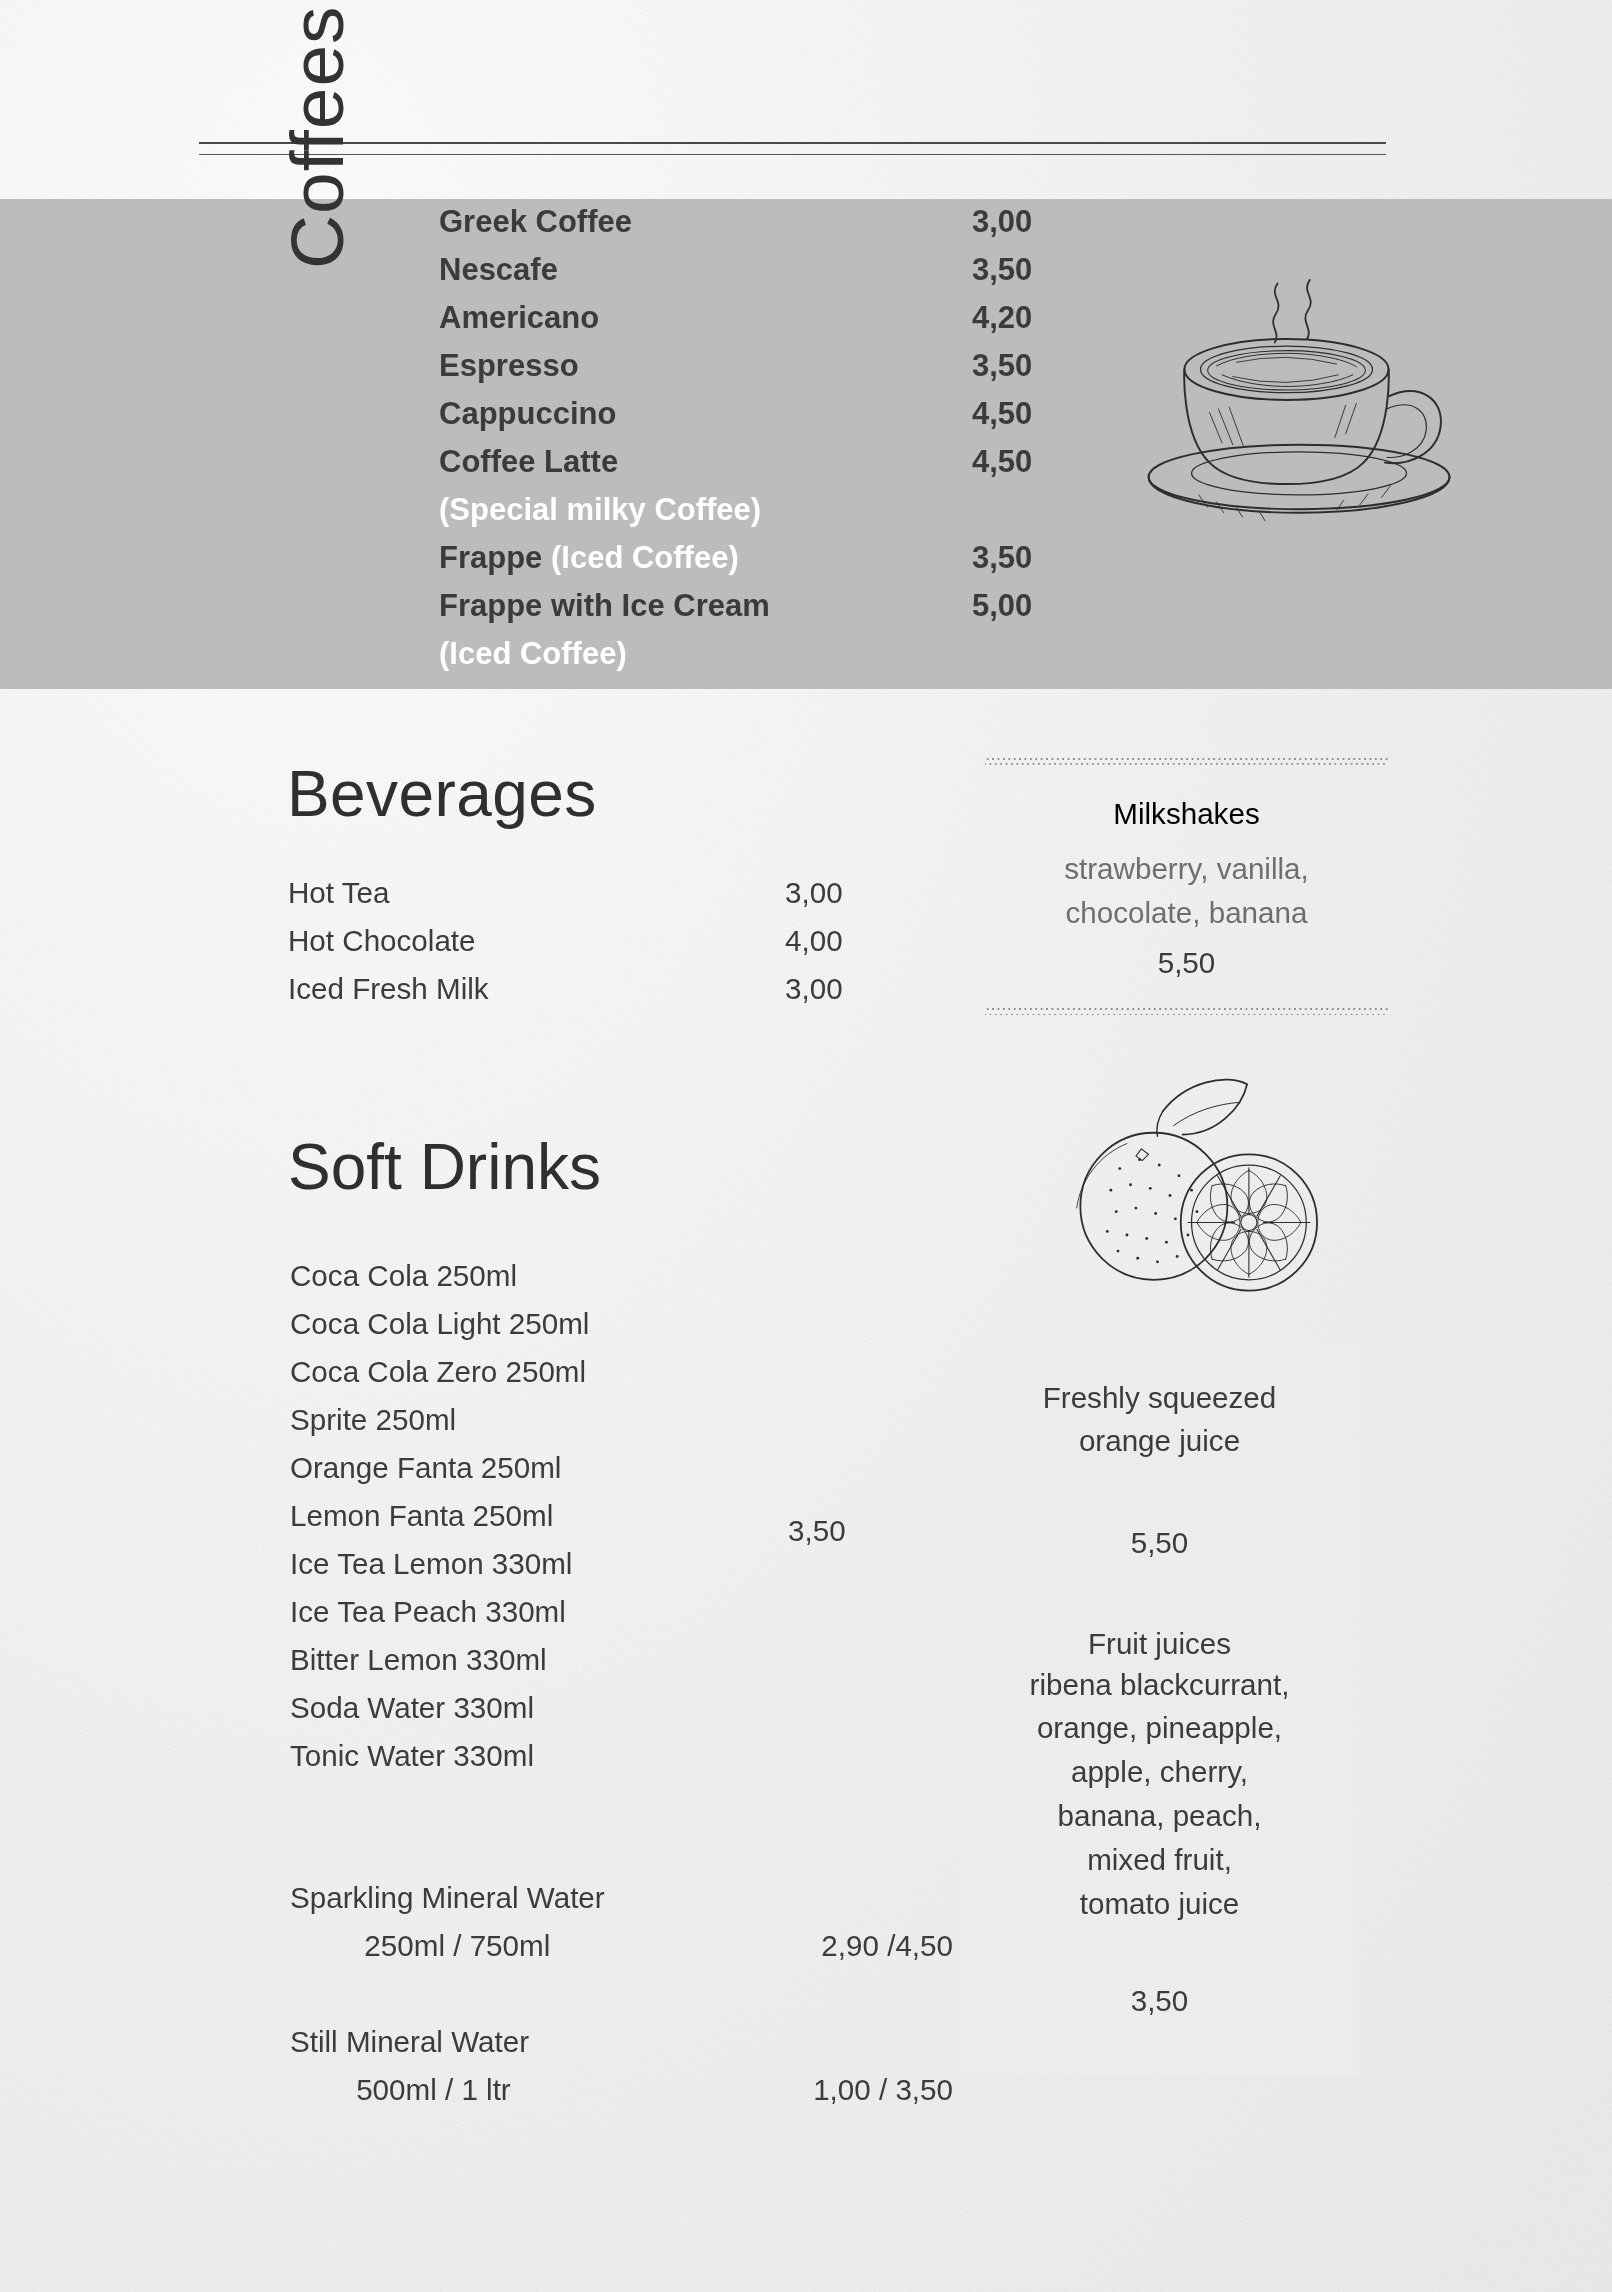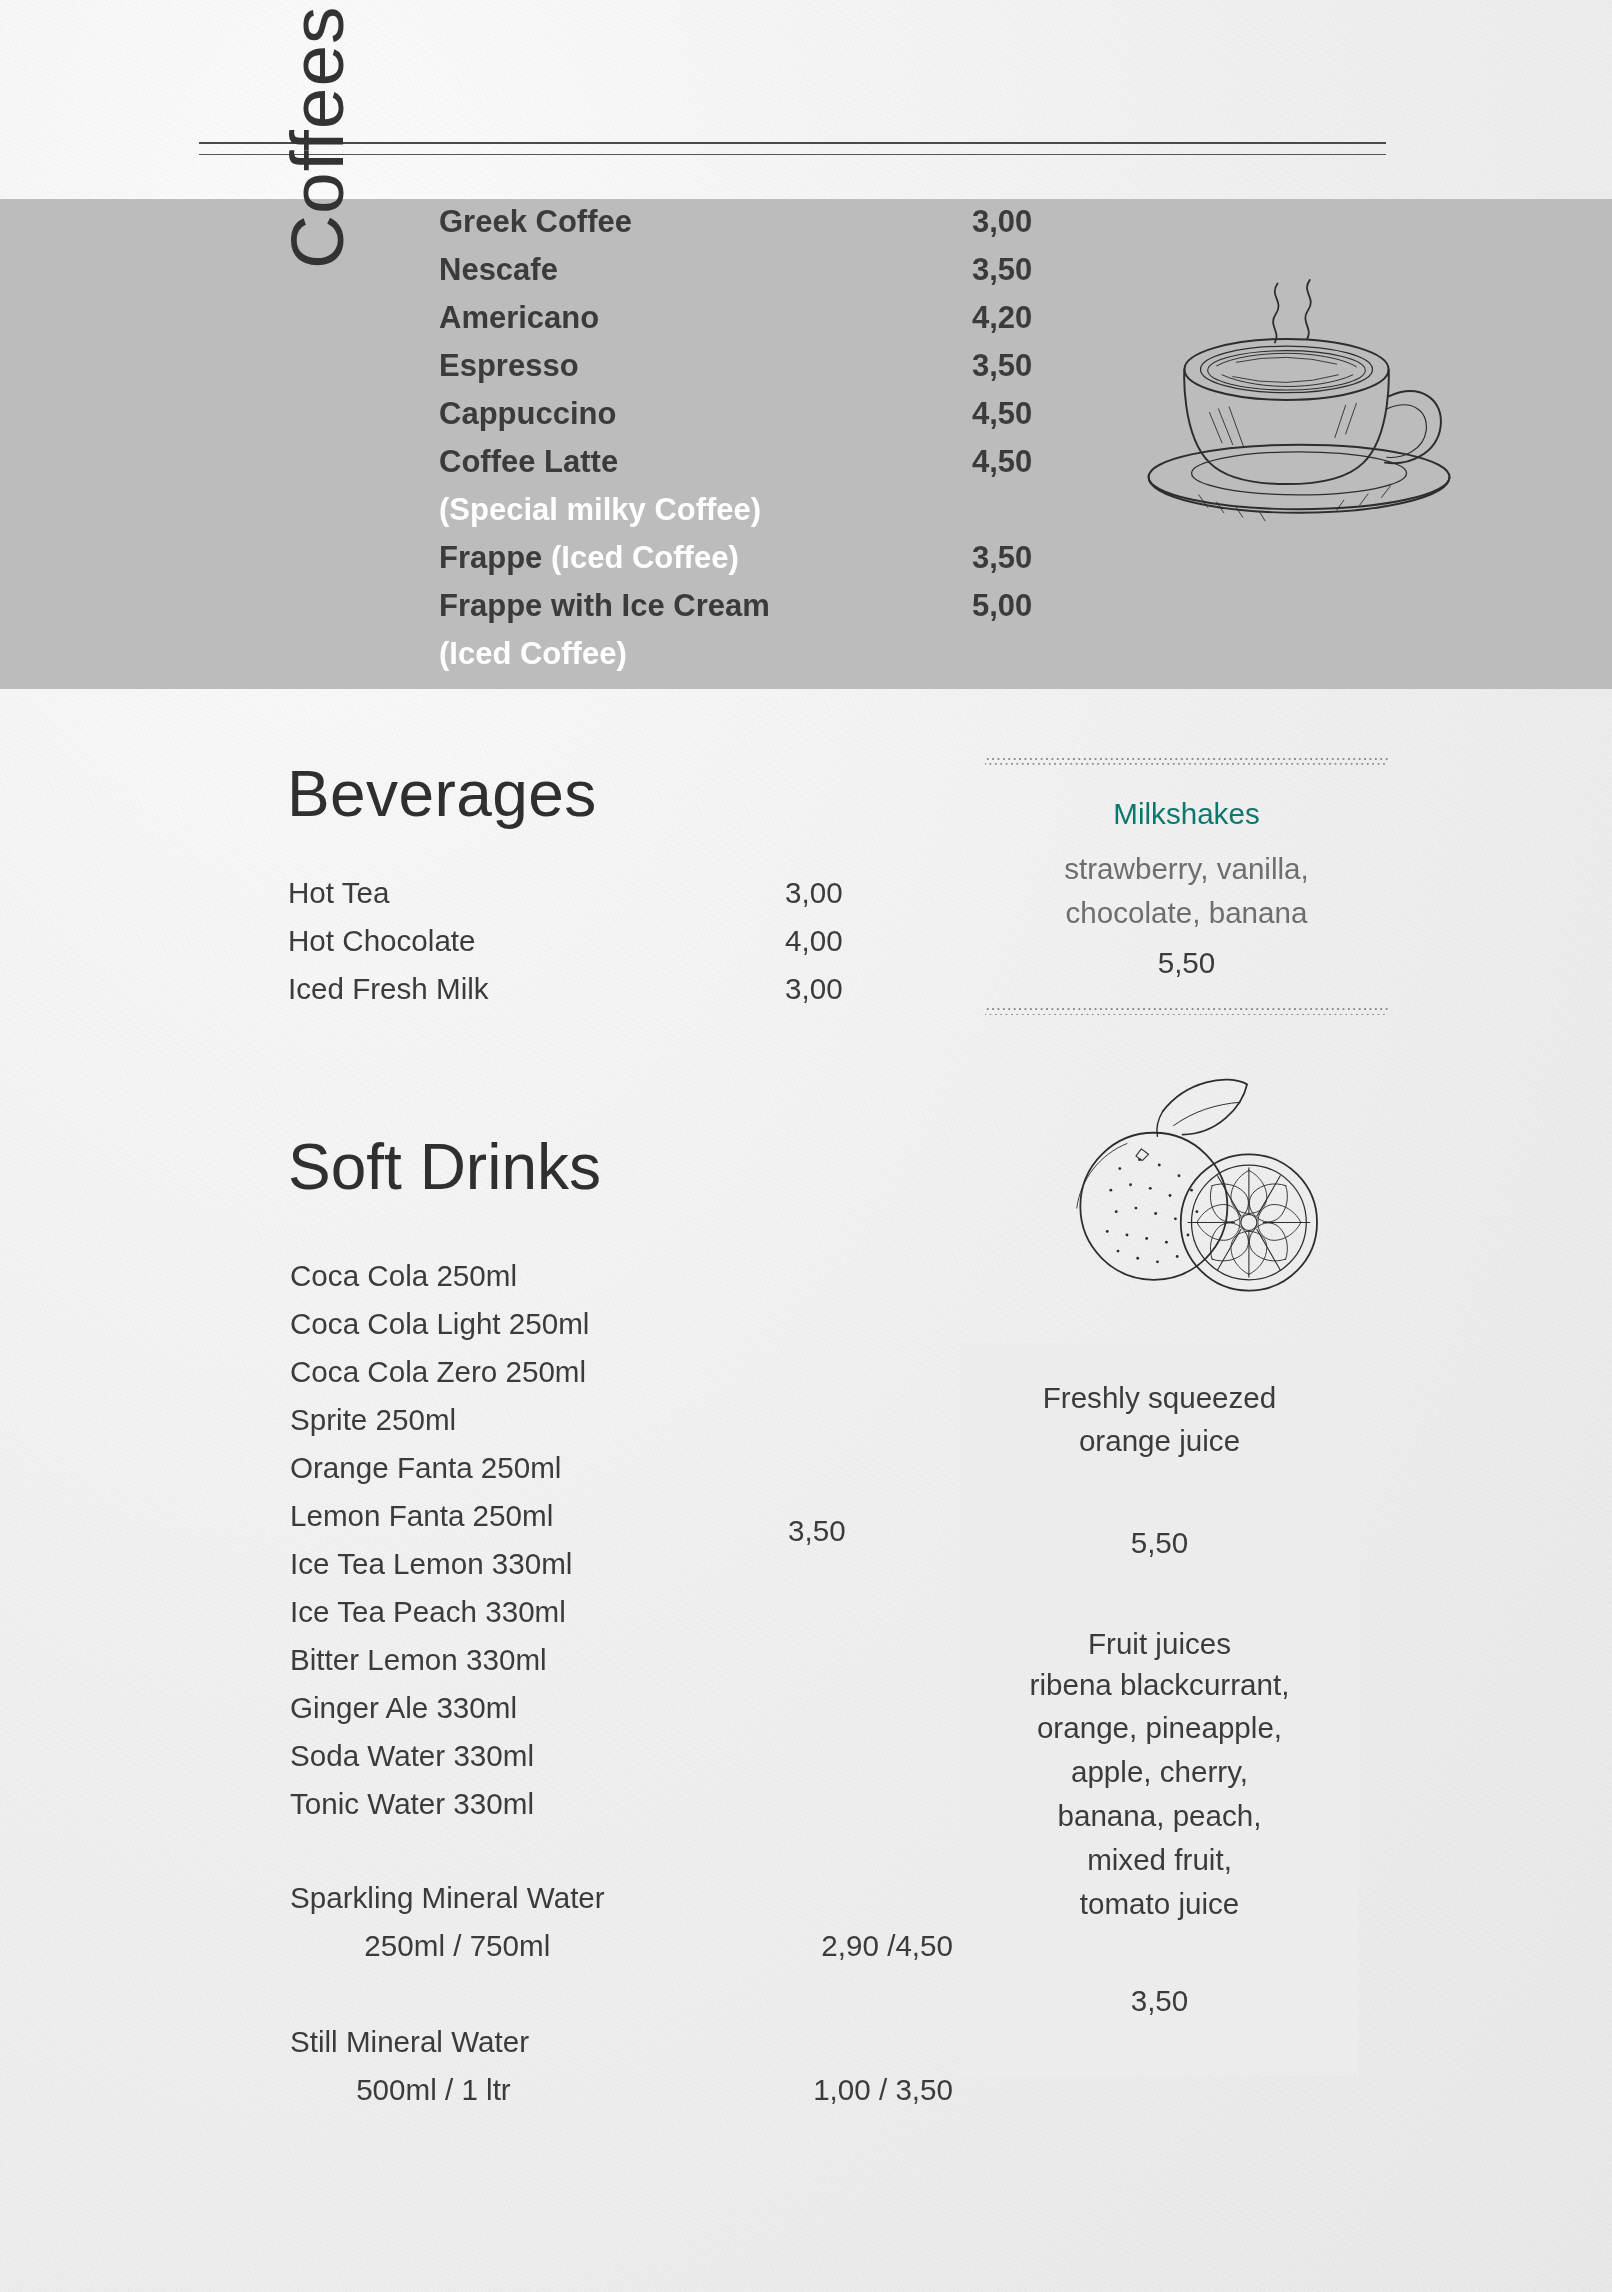--- a/index.html
+++ b/index.html
@@ -163,21 +163,21 @@
     height: 8px;
     background-image:
       radial-gradient(circle, #8d8d8d 0.9px, rgba(0,0,0,0) 1.3px),
       radial-gradient(circle, #8d8d8d 0.9px, rgba(0,0,0,0) 1.3px);
     background-size: 5.4px 3.6px, 5.4px 3.6px;
     background-position: 0 0, 2.7px 5.4px;
     background-repeat: repeat-x, repeat-x;
   }
   .shake-title {
     font-size: 29.6px;
-    color: #0f766e;
+    color: #000000;
     margin-top: 32px;
   }
   .shake-flavors {
     font-size: 29.6px;
     color: #6e6e6e;
     line-height: 1.5;
     margin-top: 16px;
   }
   .shake-price {
     font-size: 29.6px;
@@ -406,21 +406,20 @@
   <div class="soft-list">
     <div class="soft-row">Coca Cola 250ml</div>
     <div class="soft-row">Coca Cola Light 250ml</div>
     <div class="soft-row">Coca Cola Zero 250ml</div>
     <div class="soft-row">Sprite 250ml</div>
     <div class="soft-row">Orange Fanta 250ml</div>
     <div class="soft-row">Lemon Fanta 250ml</div>
     <div class="soft-row">Ice Tea Lemon 330ml</div>
     <div class="soft-row">Ice Tea Peach 330ml</div>
     <div class="soft-row">Bitter Lemon 330ml</div>
-    <div class="soft-row">Ginger Ale 330ml</div>
     <div class="soft-row">Soda Water 330ml</div>
     <div class="soft-row">Tonic Water 330ml</div>
   </div>
 
   <div class="soft-price">3,50</div>
 
   <div class="water-block sparkling">
     <div class="water-title">Sparkling Mineral Water</div>
     <div class="water-line">
       <span class="nm">250ml / 750ml</span>

